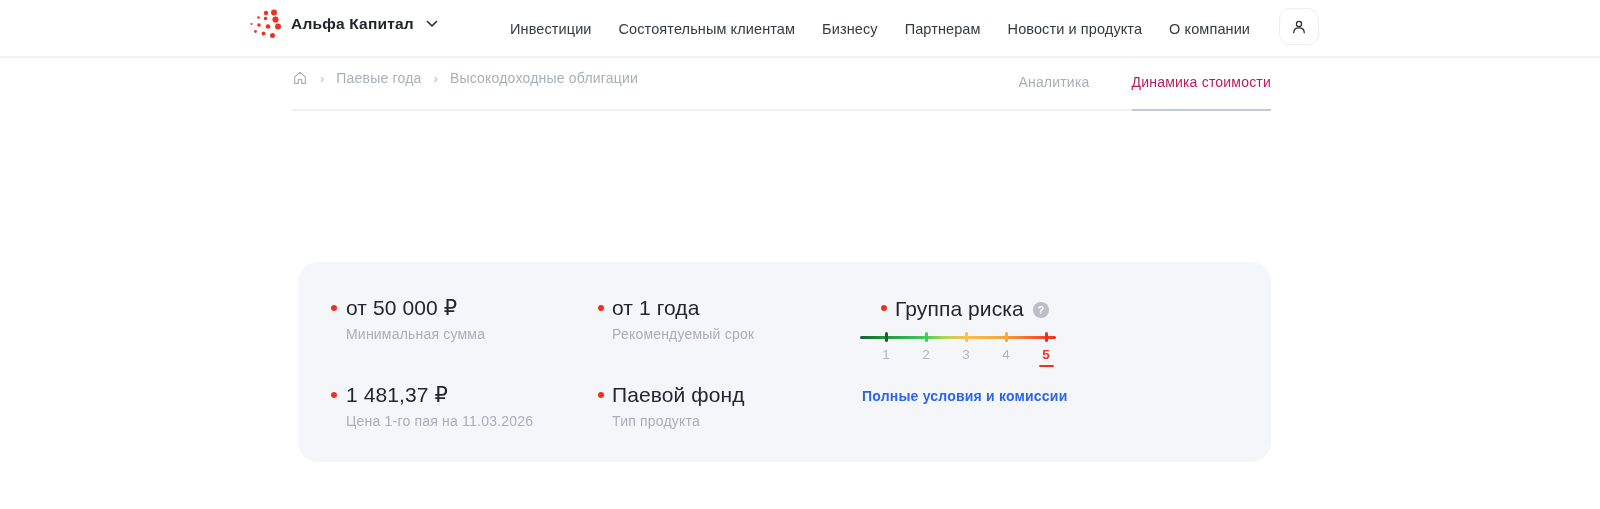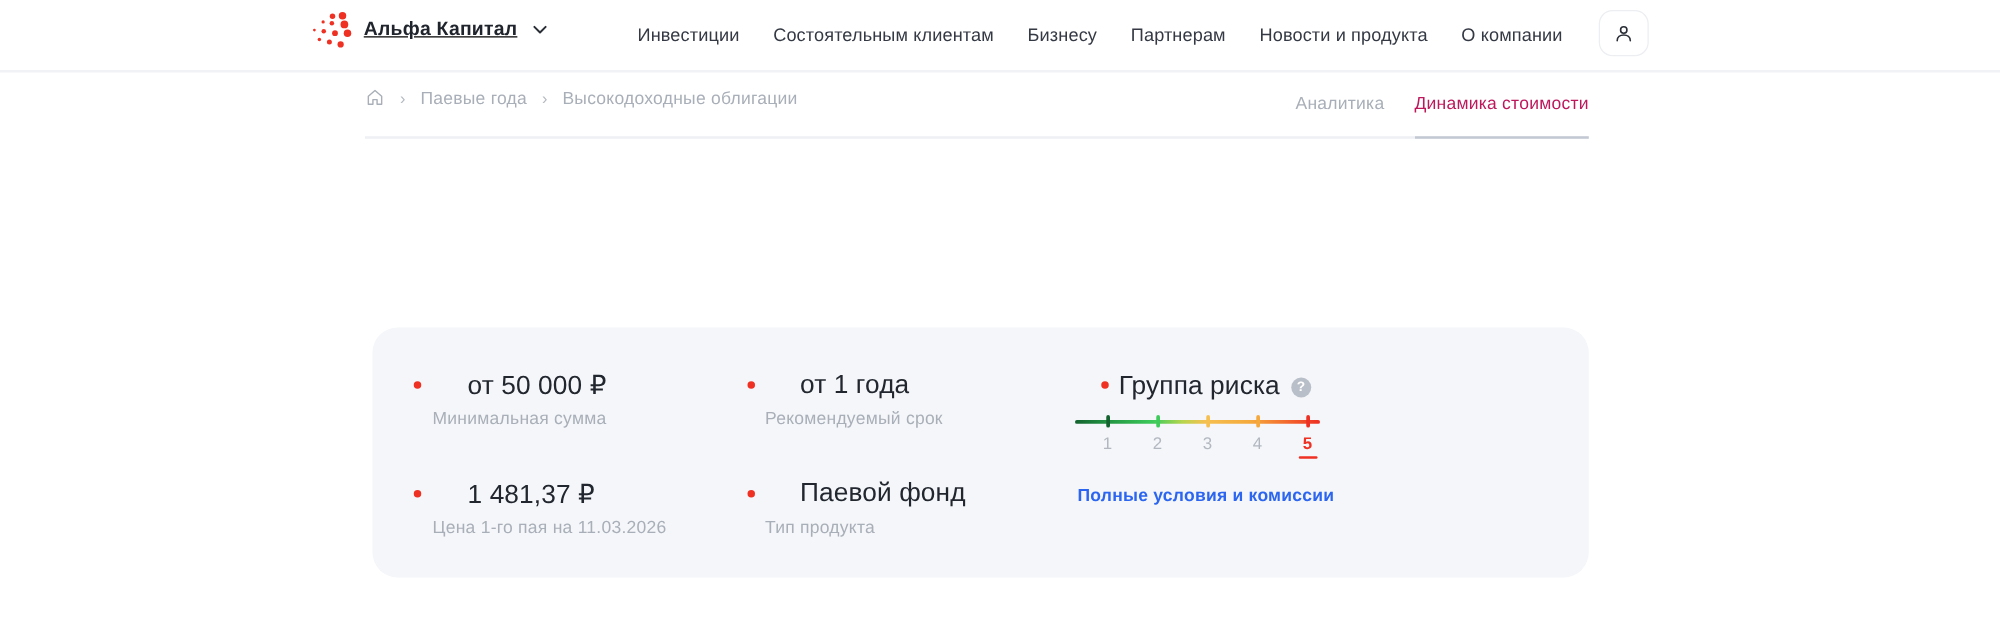--- a/index.html
+++ b/index.html
@@ -2,45 +2,45 @@
 <html><head>
 <meta charset="utf-8">
 <style>
   * { margin:0; padding:0; box-sizing:border-box; }
   html,body { background:#fff; }
   body { font-family:"Liberation Sans","DejaVu Sans",sans-serif; }
   .canvas { position:relative; width:1600px; height:509px; background:#fff; overflow:hidden; }
 
   
   .header { position:absolute; left:0; top:0; width:1600px; height:58px; background:#fff; border-bottom:2px solid #f1f2f5; }
-  .brand { position:absolute; left:246px; top:0; height:48px; display:flex; align-items:center; gap:9px; cursor:pointer;text-decoration:underline; }
+  .brand { position:absolute; left:246px; top:0; height:48px; display:flex; align-items:center; gap:9px; cursor:pointer; }
   .brand-name { font-size:15.5px; font-weight:700; color:#20242c; letter-spacing:.2px; }
   .brand-chevron { margin-left:3px; display:flex; align-items:center; }
   .nav { position:absolute; left:510px; top:0; height:58px; display:flex; align-items:center; gap:27px; }
   .nav-item { font-size:14.5px; color:#343944; letter-spacing:.1px; cursor:pointer; white-space:nowrap; }
   .account-btn { position:absolute; left:1279px; top:8px; width:40px; height:37px; background:#fff; border:1px solid #eceef2; border-radius:11px; display:flex; align-items:center; justify-content:center; cursor:pointer; }
 
   
   .breadcrumb { position:absolute; left:292px; top:70px; display:flex; align-items:center; gap:12px; }
   .crumb { font-size:14px; color:#a9afb8; letter-spacing:.2px; cursor:pointer; }
   .crumb-sep { font-size:13px; color:#b4bac2; }
-  .tabs { position:absolute; right:329px; top:74px; display:flex; gap:24px; }
+  .tabs { position:absolute; right:329px; top:74px; display:flex; gap:42px; }
   .tab { font-size:14px; letter-spacing:.2px; cursor:pointer; }
   .tab-inactive { color:#a9afb8; }
   .tab-active { color:#be185d; }
   .subnav-line { position:absolute; left:292px; top:109px; width:979px; height:2px; background:#eef0f3; }
   .tab-underline { position:absolute; left:1132px; top:109px; width:139px; height:2px; background:#c3c9d3; }
 
   
   .page-title { position:absolute; left:291px; top:193px; font-size:29px; font-weight:600; color:#20242b; letter-spacing:-.2px; }
 
   
   .card { position:absolute; left:298px; top:262px; width:973px; height:200px; background:#f4f6f9; border-radius:20px; }
   .bullet { position:absolute; width:6px; height:6px; border-radius:50%; background:#ef3124; }
-  .value { position:absolute; font-size:21px; color:#22262e; font-weight:500; letter-spacing:.1px; white-space:nowrap;margin-left:28px; }
+  .value { position:absolute; font-size:21px; color:#22262e; font-weight:500; letter-spacing:.1px; white-space:nowrap; }
   .label { position:absolute; font-size:14px; color:#a9afb8; letter-spacing:.2px; white-space:nowrap; }
 
   .risk-title-wrap { position:absolute; left:597px; top:35px; display:flex; align-items:center; gap:9px; }
   .risk-title { font-size:21px; color:#22262e; font-weight:500; letter-spacing:.1px; }
   .help-icon { width:16px; height:16px; border-radius:50%; background:#b9bfc8; color:#fff; font-size:11px; font-weight:700; display:flex; align-items:center; justify-content:center; cursor:pointer; margin-top:2px; }
 
   .risk-scale { position:absolute; left:562px; top:70px; width:196px; height:38px; }
   .risk-line { position:absolute; left:0; top:4px; width:196px; height:2.5px; border-radius:2px;
     background:linear-gradient(to right,#14632f 0%,#1f8d3f 11%,#3ecb5b 32%,#b8d54e 44%,#f5c050 53%,#f5a93c 72%,#f2622d 88%,#ee2f23 100%); }
   .risk-tick { position:absolute; top:0; width:2.6px; height:10px; border-radius:2px; }

